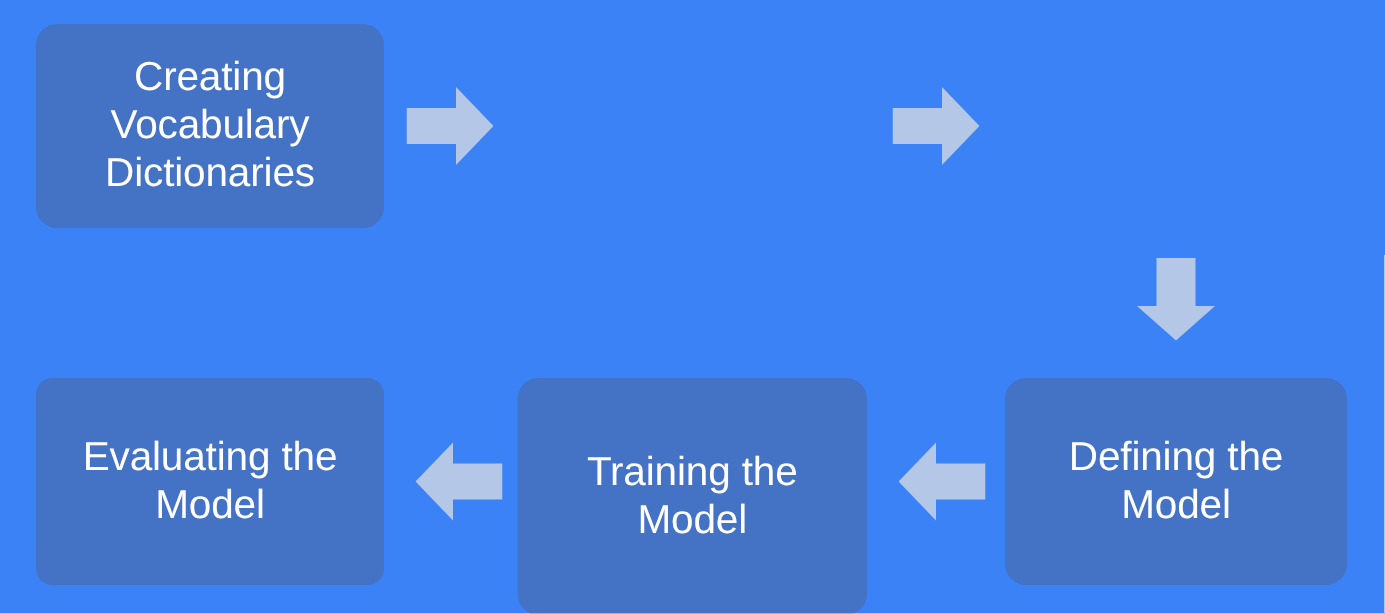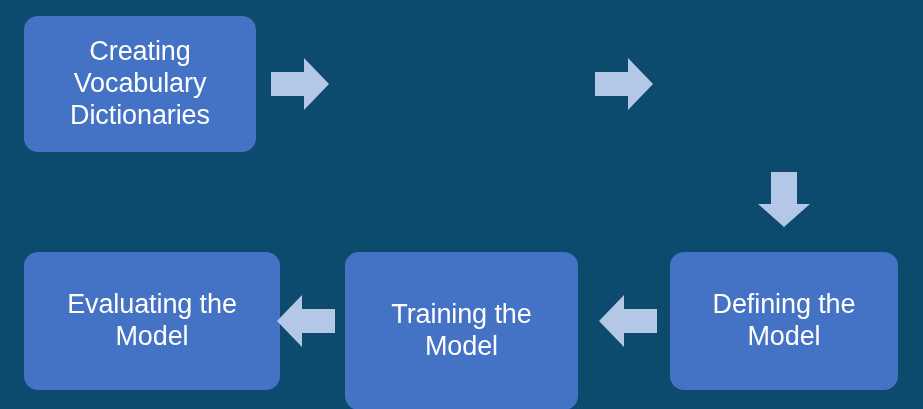--- a/index.html
+++ b/index.html
@@ -4,21 +4,21 @@
 <style>
   html, body {
     margin: 0;
     padding: 0;
     background: #ffffff;
   }
   #canvas {
     position: relative;
     width: 923px;
     height: 409px;
-    background: #0c4a6e;
+    background: #3b82f6;
     overflow: hidden;
     font-family: "Liberation Sans", sans-serif;
   }
   .node {
     position: absolute;
     background: #4472C4;
     border-radius: 14px;
     display: flex;
     align-items: center;
     justify-content: center;
@@ -70,21 +70,21 @@
     </svg>
   </div>
 
 
   <div class="arrow" style="left:757px; top:172px; width:54px; height:55px;">
     <svg viewBox="0 0 54 55" xmlns="http://www.w3.org/2000/svg" aria-hidden="true">
       <path d="M14,0 L40,0 L40,32 L53,32 L27,55 L1,32 L14,32 Z"></path>
     </svg>
   </div>
 
-  <div class="node" style="left:24px; top:252px; width:256px; height:138px;">
+  <div class="node" style="left:24px; top:252px; width:232px; height:138px;border-radius:11px;">
     <span class="node-label">Evaluating the
 Model</span>
   </div>
 
   <div class="arrow" style="left:277px; top:294px; width:58px; height:54px;">
     <svg viewBox="0 0 58 54" xmlns="http://www.w3.org/2000/svg" aria-hidden="true">
       <path d="M58,15 L25,15 L25,1 L0,27 L25,53 L25,39 L58,39 Z"></path>
     </svg>
   </div>
 

